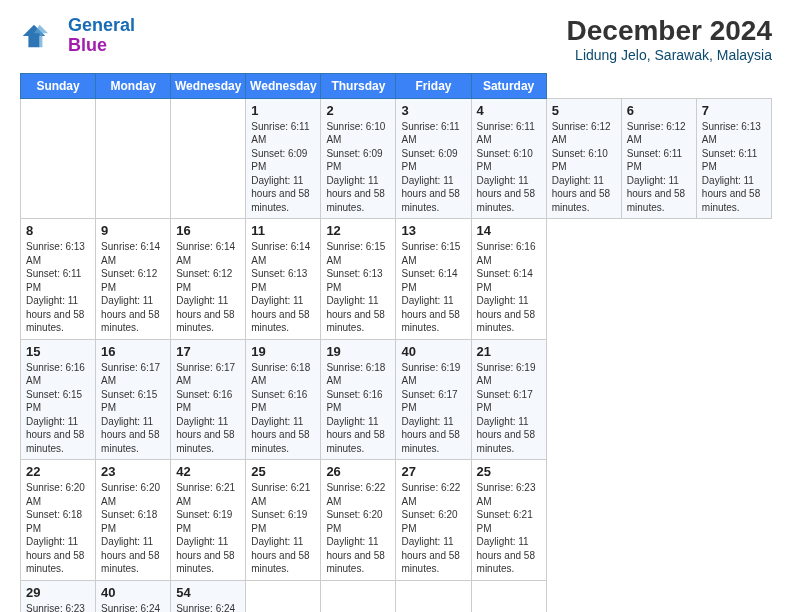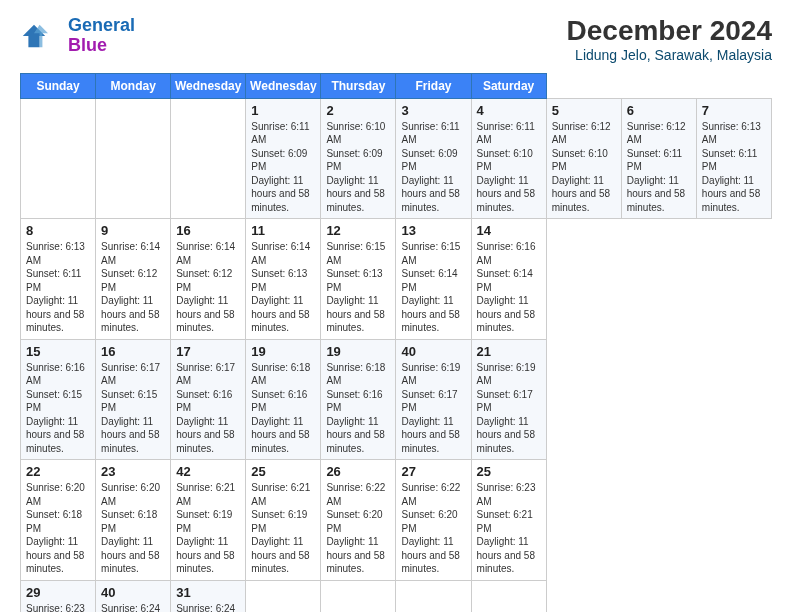--- a/index.html
+++ b/index.html
@@ -380,21 +380,21 @@
         </td>
           <td>
           <span class="day-num">40</span>
           <div class="day-info">
             Sunrise: 6:24 AM<br>
             Sunset: 6:22 PM<br>
             Daylight: 11 hours and 58 minutes.
           </div>
         </td>
           <td>
-          <span class="day-num">31</span>
+          <span class="day-num">54</span>
           <div class="day-info">
             Sunrise: 6:24 AM<br>
             Sunset: 6:22 PM<br>
             Daylight: 11 hours and 58 minutes.
           </div>
         </td>
           <td class="empty-cell"></td>
           <td class="empty-cell"></td>
           <td class="empty-cell"></td>
           <td class="empty-cell"></td>

